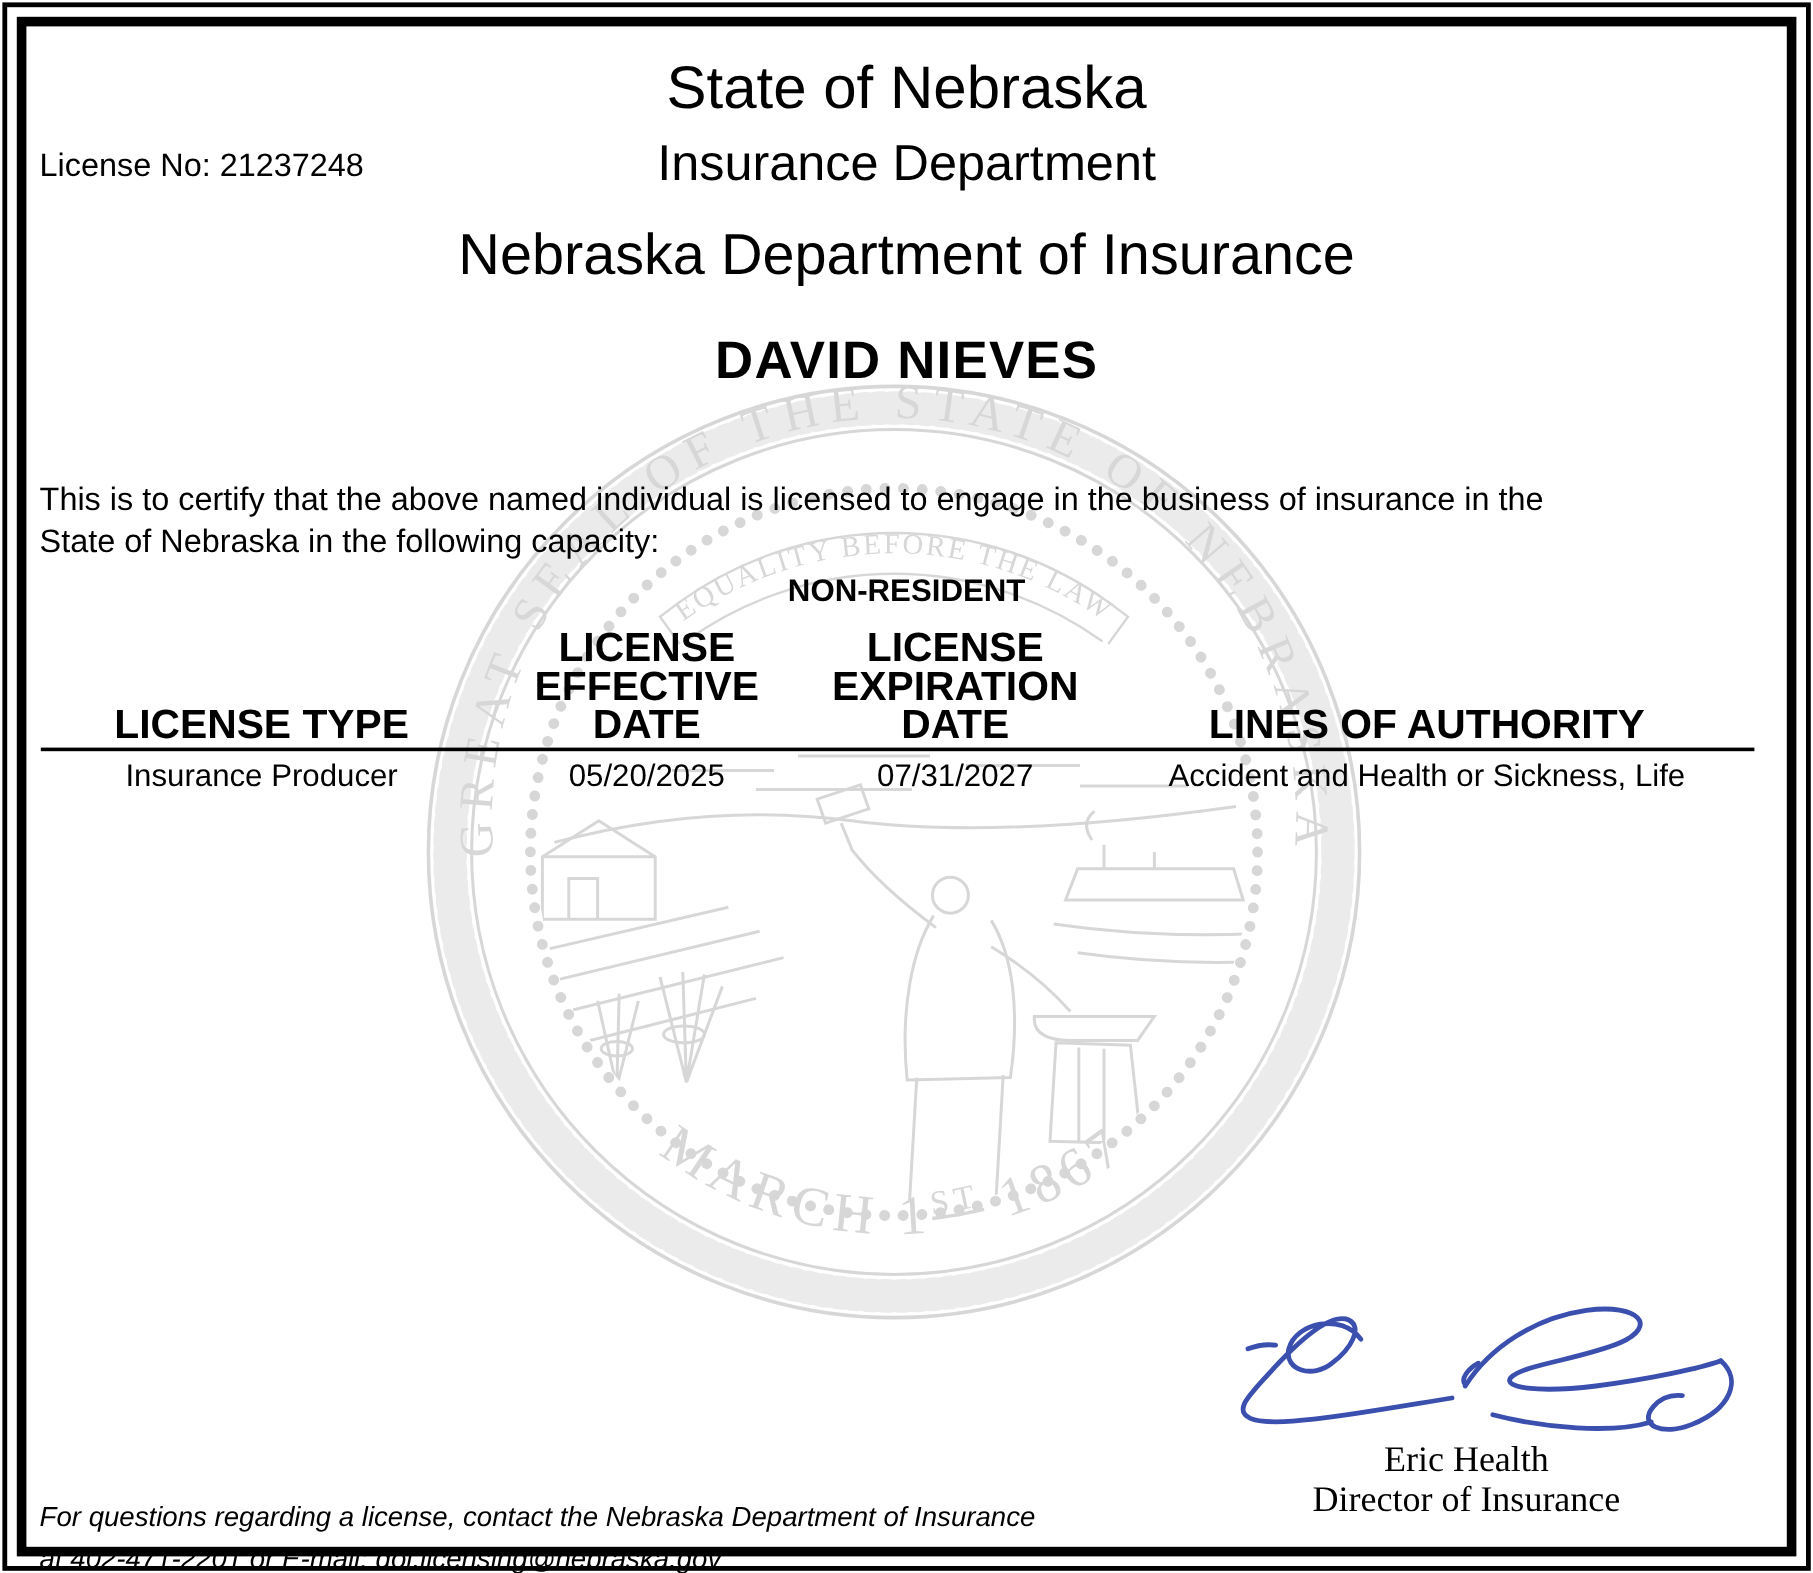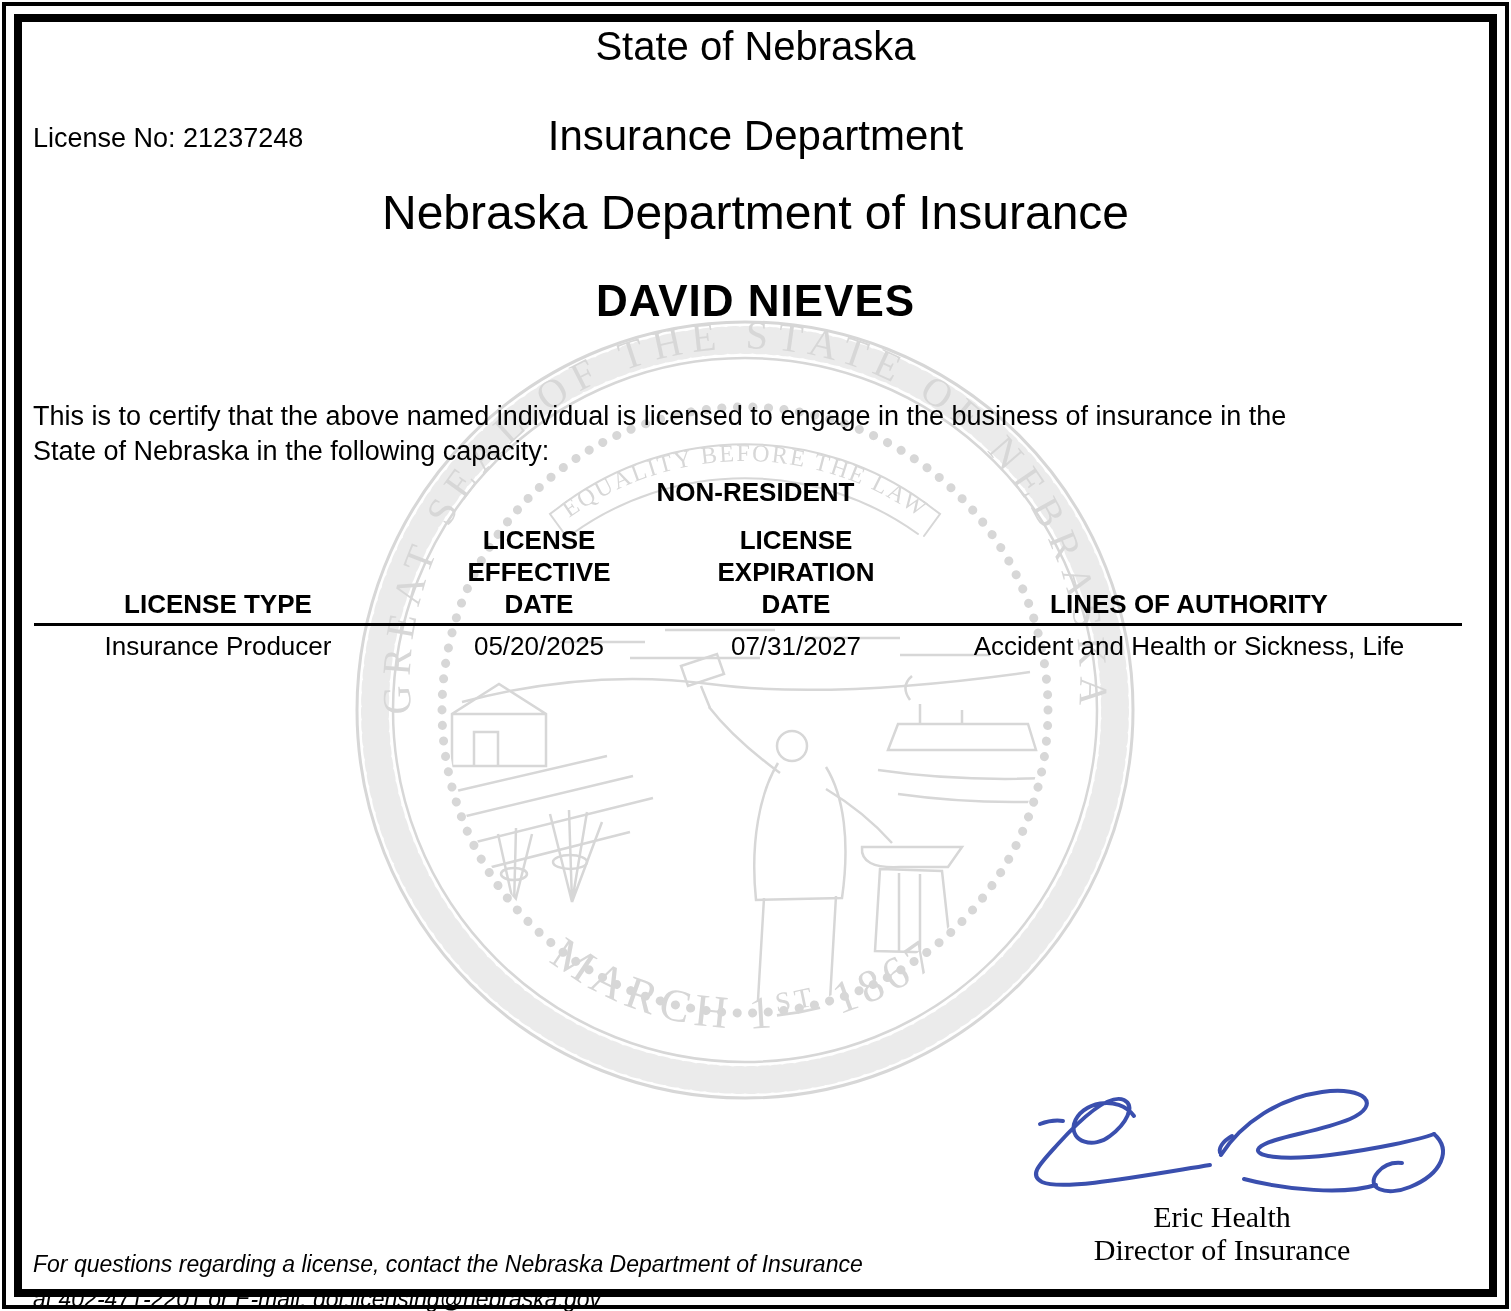--- a/index.html
+++ b/index.html
@@ -17,37 +17,37 @@
     border: 4px solid #000;
     pointer-events: none;
   }
   .border-inner {
     position: absolute; inset: 14px;
     border: 8px solid #000;
     pointer-events: none;
   }
   .abs { position: absolute; }
   .centered { left: 0; right: 0; text-align: center; }
-  .title-main   { top: 24px;  font-size: 40px; }
+  .title-main   { top: 44px;  font-size: 50px; }
   .title-dept   { top: 112px; font-size: 42px; }
   .title-doi    { top: 185px; font-size: 48px; }
   .licensee     { top: 276px; font-size: 44px; font-weight: bold; letter-spacing: 1px; }
   .license-no   { left: 33px; top: 123px; font-size: 27px; text-align: right; }
   .cert-text    { left: 33px; top: 399px; width: 1390px; font-size: 27px; line-height: 35px; }
   .non-resident { top: 477px; font-size: 26px; font-weight: bold; }
 
   .license-table { left: 34px; top: 524px; width: 1428px; }
   .thead-row, .tbody-row { display: flex; }
   .thead-row { align-items: flex-end; }
   .col { text-align: center; }
   .col-1 { width: 368px; }
   .col-2 { width: 274px; }
   .col-3 { width: 240px; }
   .col-4 { width: 546px; }
-  .th { font-weight: bold; font-size: 26px; line-height: 32px; }
+  .th { font-weight: bold; font-size: 34px; line-height: 32px; }
   .table-rule { border-top: 3px solid #000; margin-top: 3px; }
   .td { font-size: 26px; padding-top: 5px; }
 
   .seal-svg, .sig-svg { position: absolute; pointer-events: none; }
   .seal-svg { left: 0; top: 0; }
   .sig-svg  { left: 1014px; top: 1076px; }
 
   .signer-block { left: 1002px; top: 1200px; width: 440px; text-align: center;
                   font-family: "Liberation Serif", serif; font-size: 30px; line-height: 33px; }
   .footer-block { left: 33px; top: 1247px; font-size: 23px; line-height: 35px; font-style: italic; }

